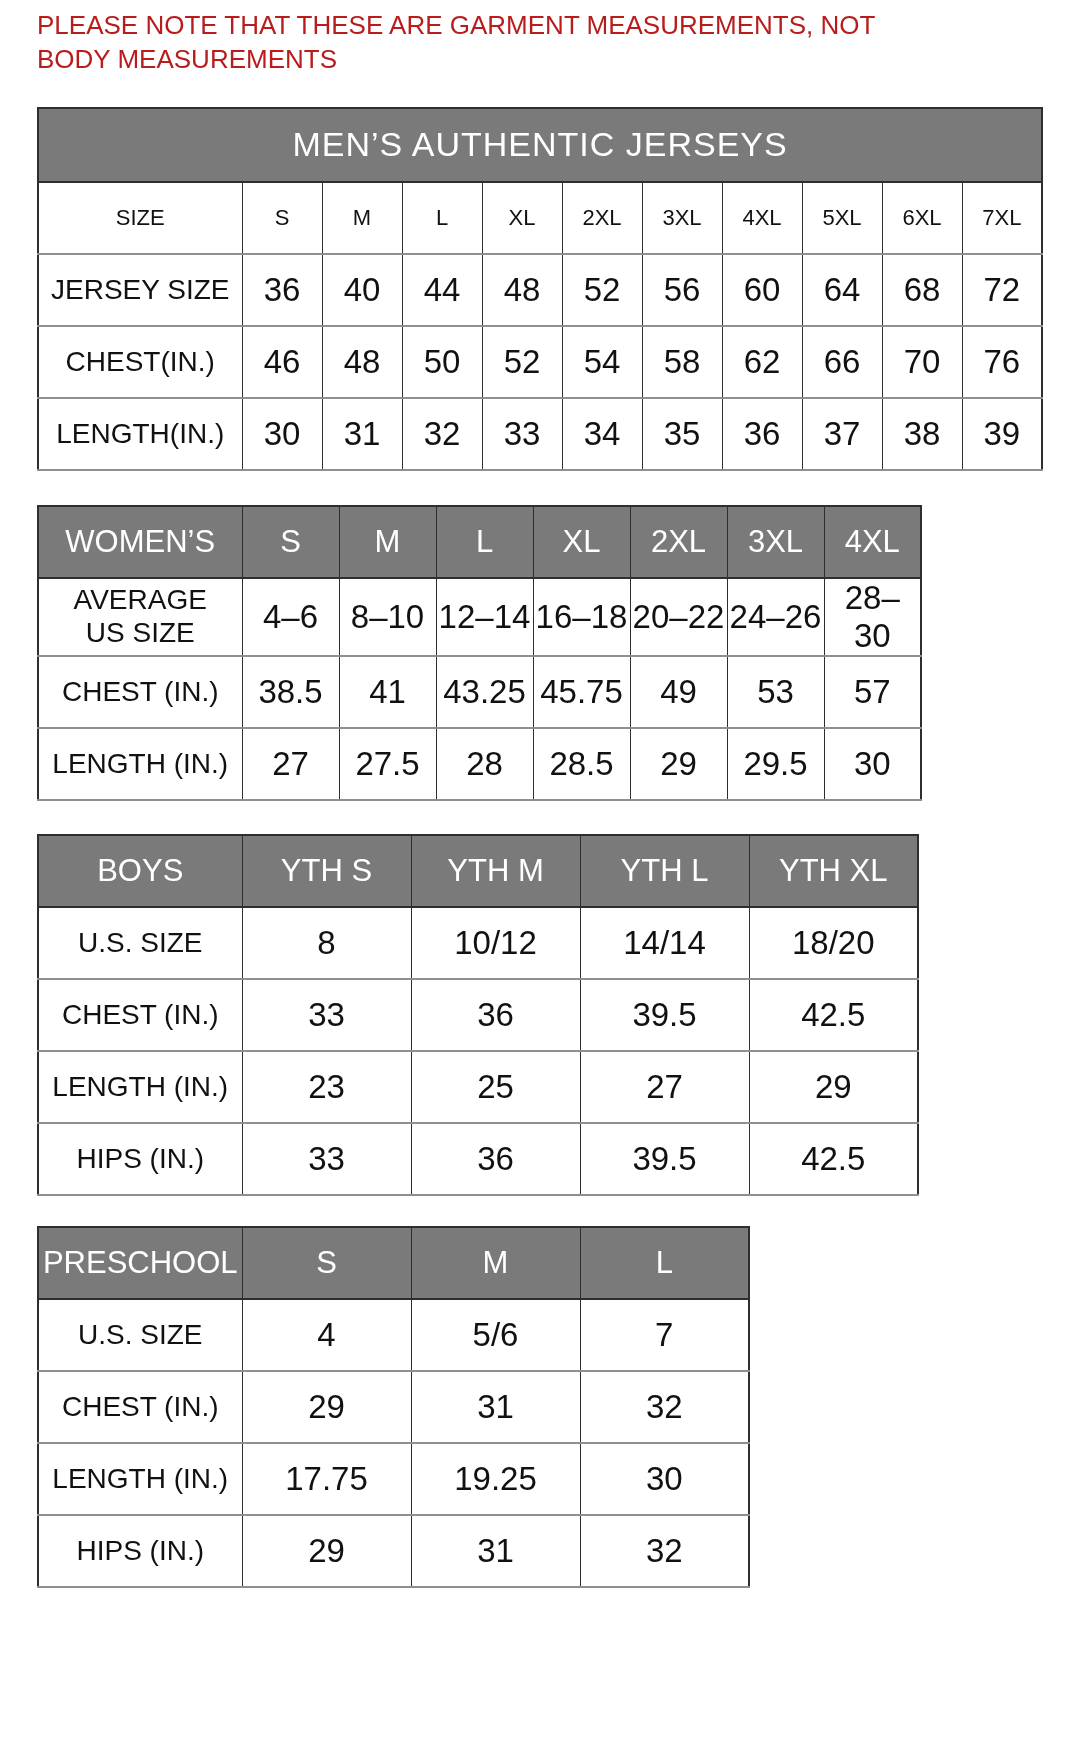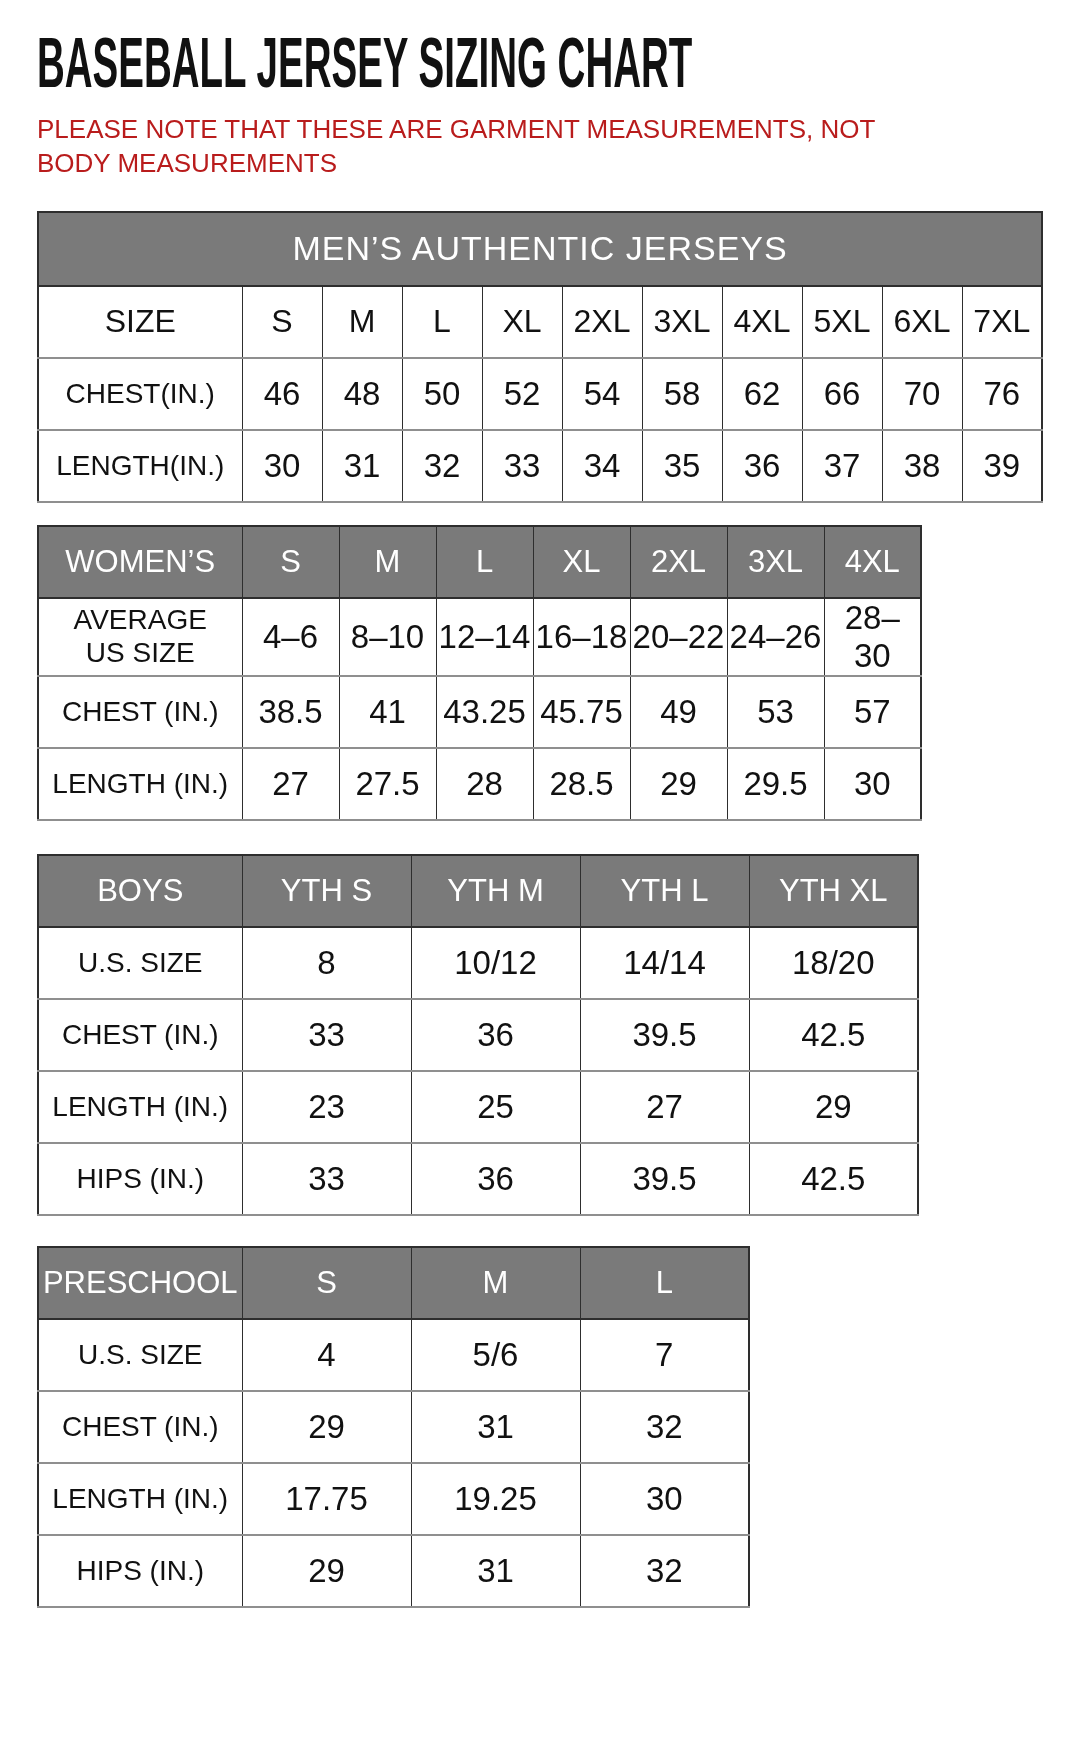--- a/index.html
+++ b/index.html
@@ -55,21 +55,21 @@
   
   td,th{
     border-left:1px solid #2e2e2e;
     border-right:1px solid #2e2e2e;
     border-top:2px solid #8f8f8f;
     border-bottom:2px solid #8f8f8f;
   }
   thead th{border-top:2px solid #2e2e2e;}
 
   .mens{width:1006px;margin-top:30px;}
-  .womens{width:883px;margin-top:22px;}
+  .womens{width:883px;margin-top:34px;}
   .boys{width:880px;margin-top:33px;}
   .preschool{width:711px;margin-top:30px;}
 
   tr{height:72px;}
   tr.banner-row{height:74px;padding-left:45px;}
 
   th.banner{
     background:#7a7a7a;
     color:#ffffff;
     font-size:34px;
@@ -78,32 +78,31 @@
   }
   tr.gray-header th{
     background:#7a7a7a;
     color:#ffffff;
     font-size:31px;
     border-bottom:2px solid #2e2e2e;
   }
   tr.white-header th{
     background:#ffffff;
     color:#111;
-    font-size:32px;
+    font-size:22px;
     border-bottom:2px solid #8f8f8f;
   }
   td{font-size:33px;}
   td.lab{font-size:28px;white-space:pre-line;line-height:1.15;}
 </style>
 </head>
 <body>
 
 <div class="page">
 
-  <h1 class="title"><span class="condense">BASEBALL JERSEY SIZING CHART</span></h1>
 
   <p class="note">PLEASE NOTE THAT THESE ARE GARMENT MEASUREMENTS, NOT BODY MEASUREMENTS</p>
 
   <table class="mens">
     <colgroup>
       <col style="width:204px">
         <col style="width:80px">
         <col style="width:80px">
         <col style="width:80px">
         <col style="width:80px">
@@ -127,20 +126,33 @@
         <th>2XL</th>
         <th>3XL</th>
         <th>4XL</th>
         <th>5XL</th>
         <th>6XL</th>
         <th>7XL</th>
       </tr>
     </thead>
     <tbody>
       <tr>
+        <td class="lab">JERSEY SIZE</td>
+        <td>36</td>
+        <td>40</td>
+        <td>44</td>
+        <td>48</td>
+        <td>52</td>
+        <td>56</td>
+        <td>60</td>
+        <td>64</td>
+        <td>68</td>
+        <td>72</td>
+      </tr>
+      <tr>
         <td class="lab">CHEST(IN.)</td>
         <td>46</td>
         <td>48</td>
         <td>50</td>
         <td>52</td>
         <td>54</td>
         <td>58</td>
         <td>62</td>
         <td>66</td>
         <td>70</td>

